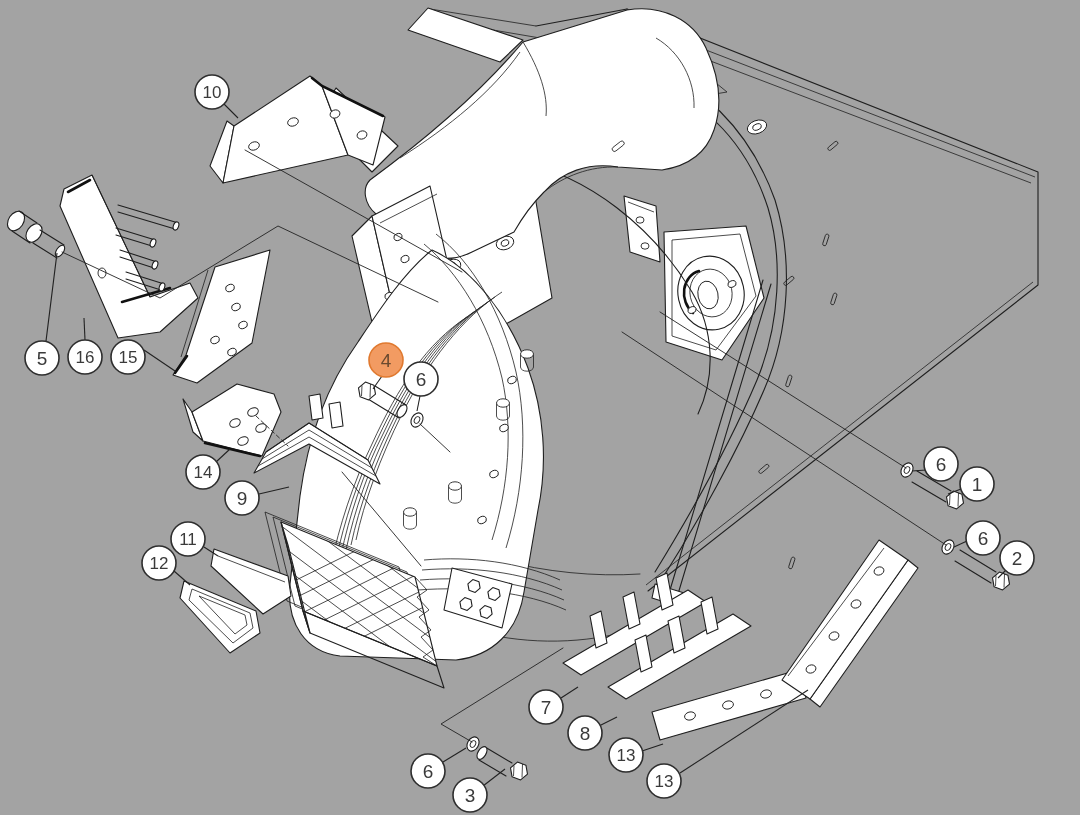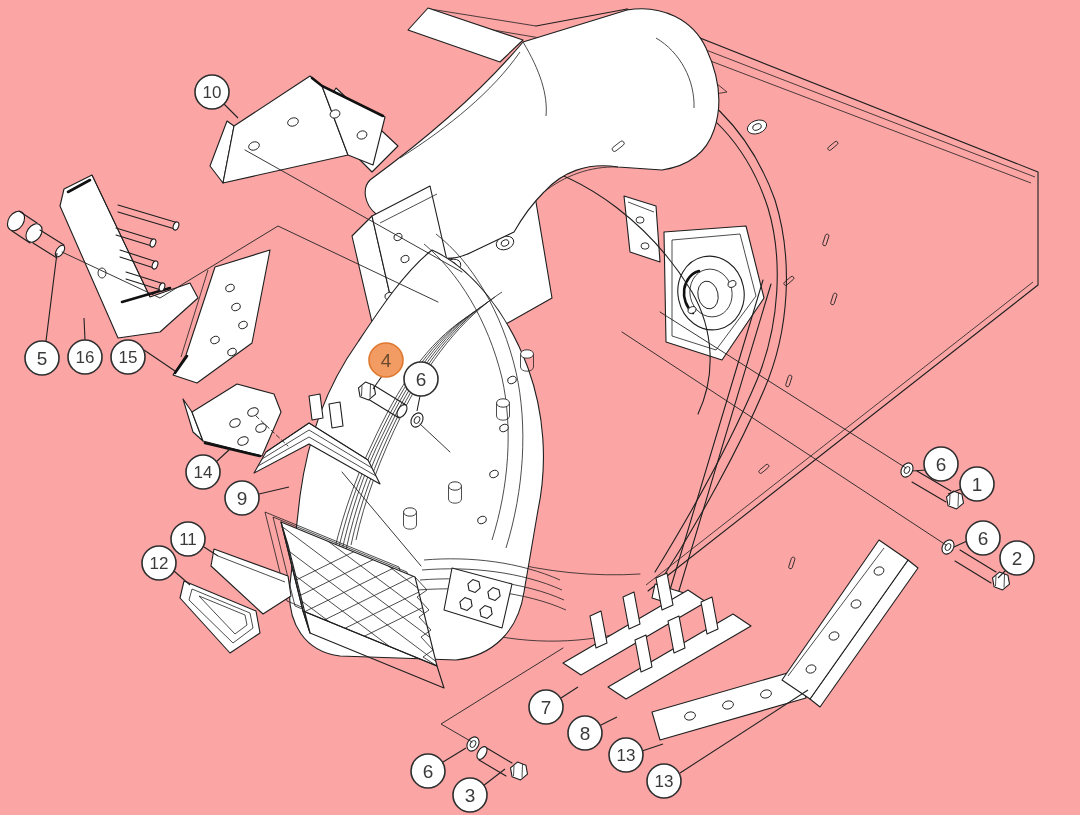--- a/index.html
+++ b/index.html
@@ -1,16 +1,16 @@
 <!DOCTYPE html>
 <html><head>
 <meta charset="utf-8">
 <style>
   html,body{margin:0;padding:0;background:#ffffff;}
-  .stage{position:relative;width:1080px;height:815px;background:#fca5a5;overflow:hidden;
+  .stage{position:relative;width:1080px;height:815px;background:#a3a3a3;overflow:hidden;
          font-family:"Liberation Sans", sans-serif;}
   svg{position:absolute;left:0;top:0;}
   .ln{fill:none;stroke:#1f1f1f;stroke-width:1.1;stroke-linejoin:round;stroke-linecap:round;}
   .fw{fill:#ffffff;stroke:#1f1f1f;stroke-width:1.1;stroke-linejoin:round;}
   .thin{fill:none;stroke:#1f1f1f;stroke-width:0.8;stroke-linejoin:round;}
   .heavy{fill:none;stroke:#111;stroke-width:2.6;stroke-linecap:round;}
   .align{fill:none;stroke:#222;stroke-width:0.9;stroke-linecap:round;}
   .hole{fill:#ffffff;stroke:#1f1f1f;stroke-width:0.9;}
   .balloon-label{font-family:"Liberation Sans", sans-serif;}
 </style>

